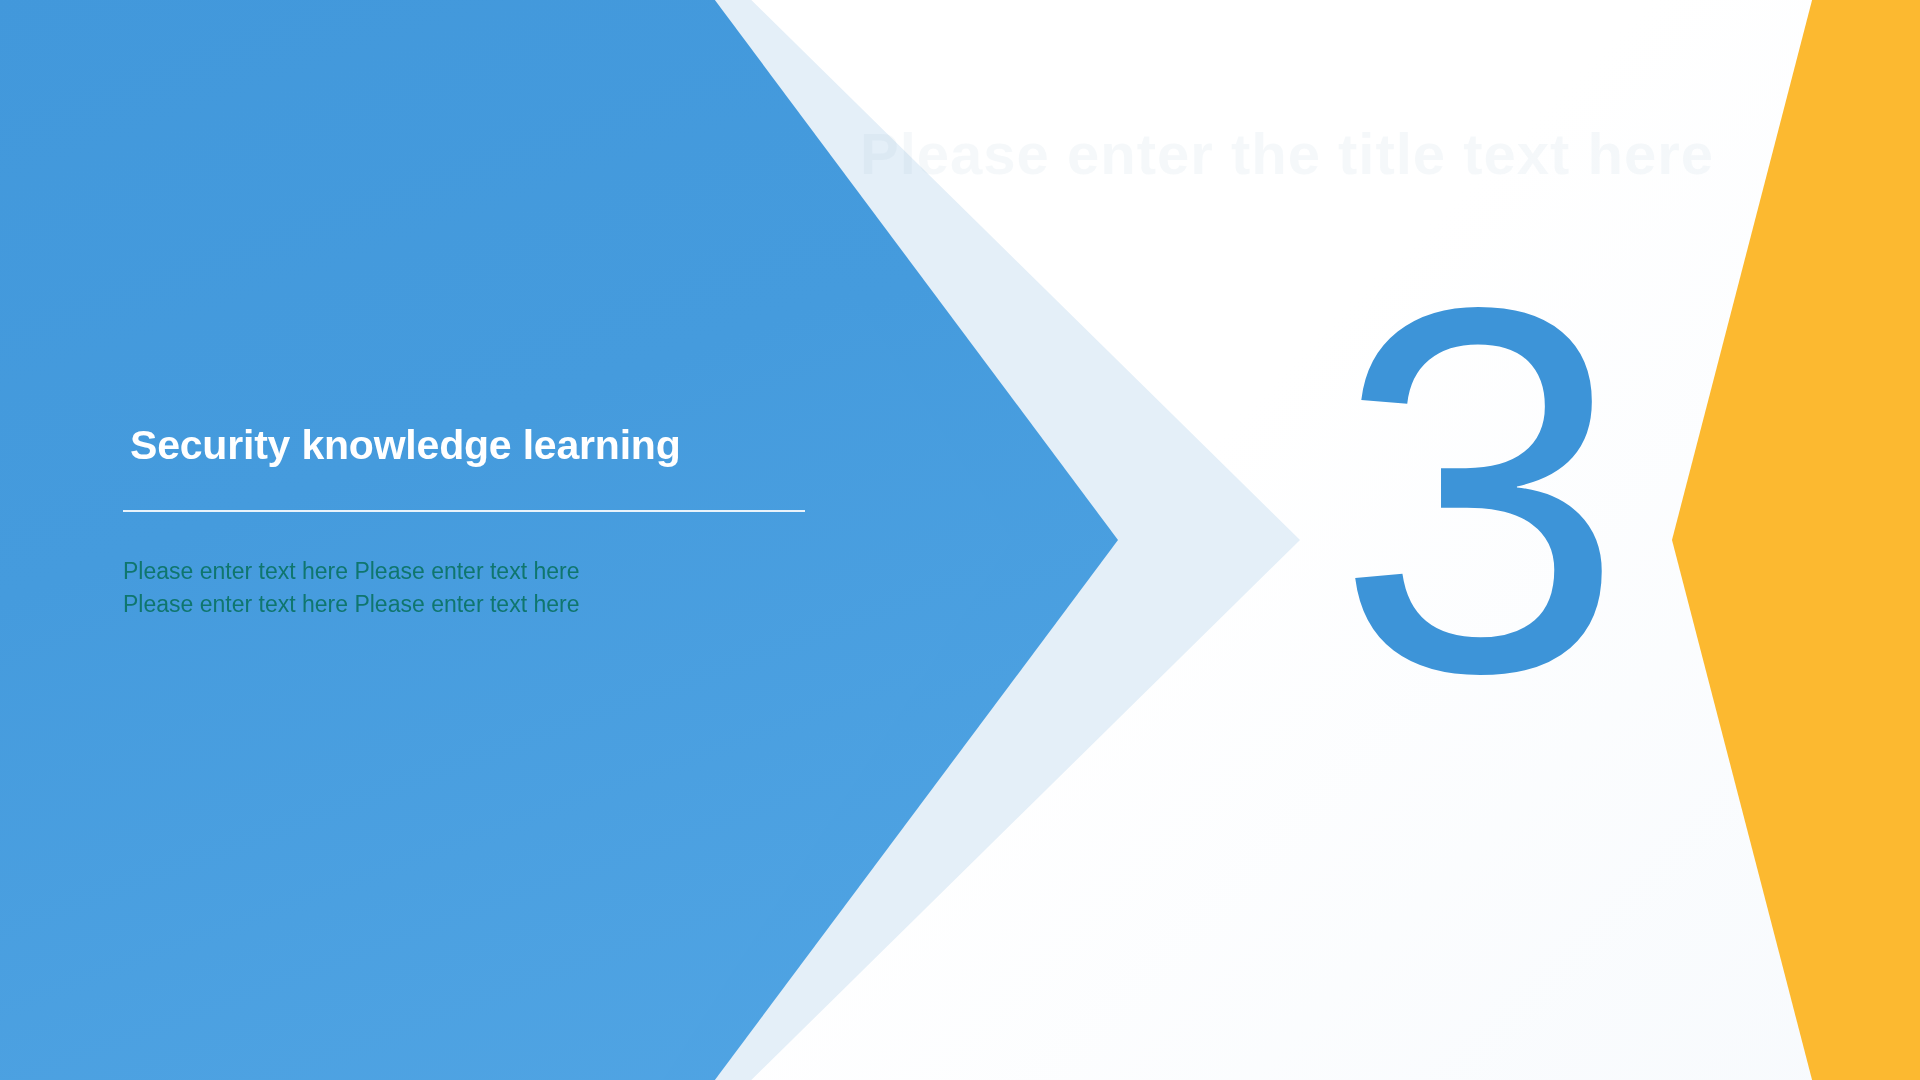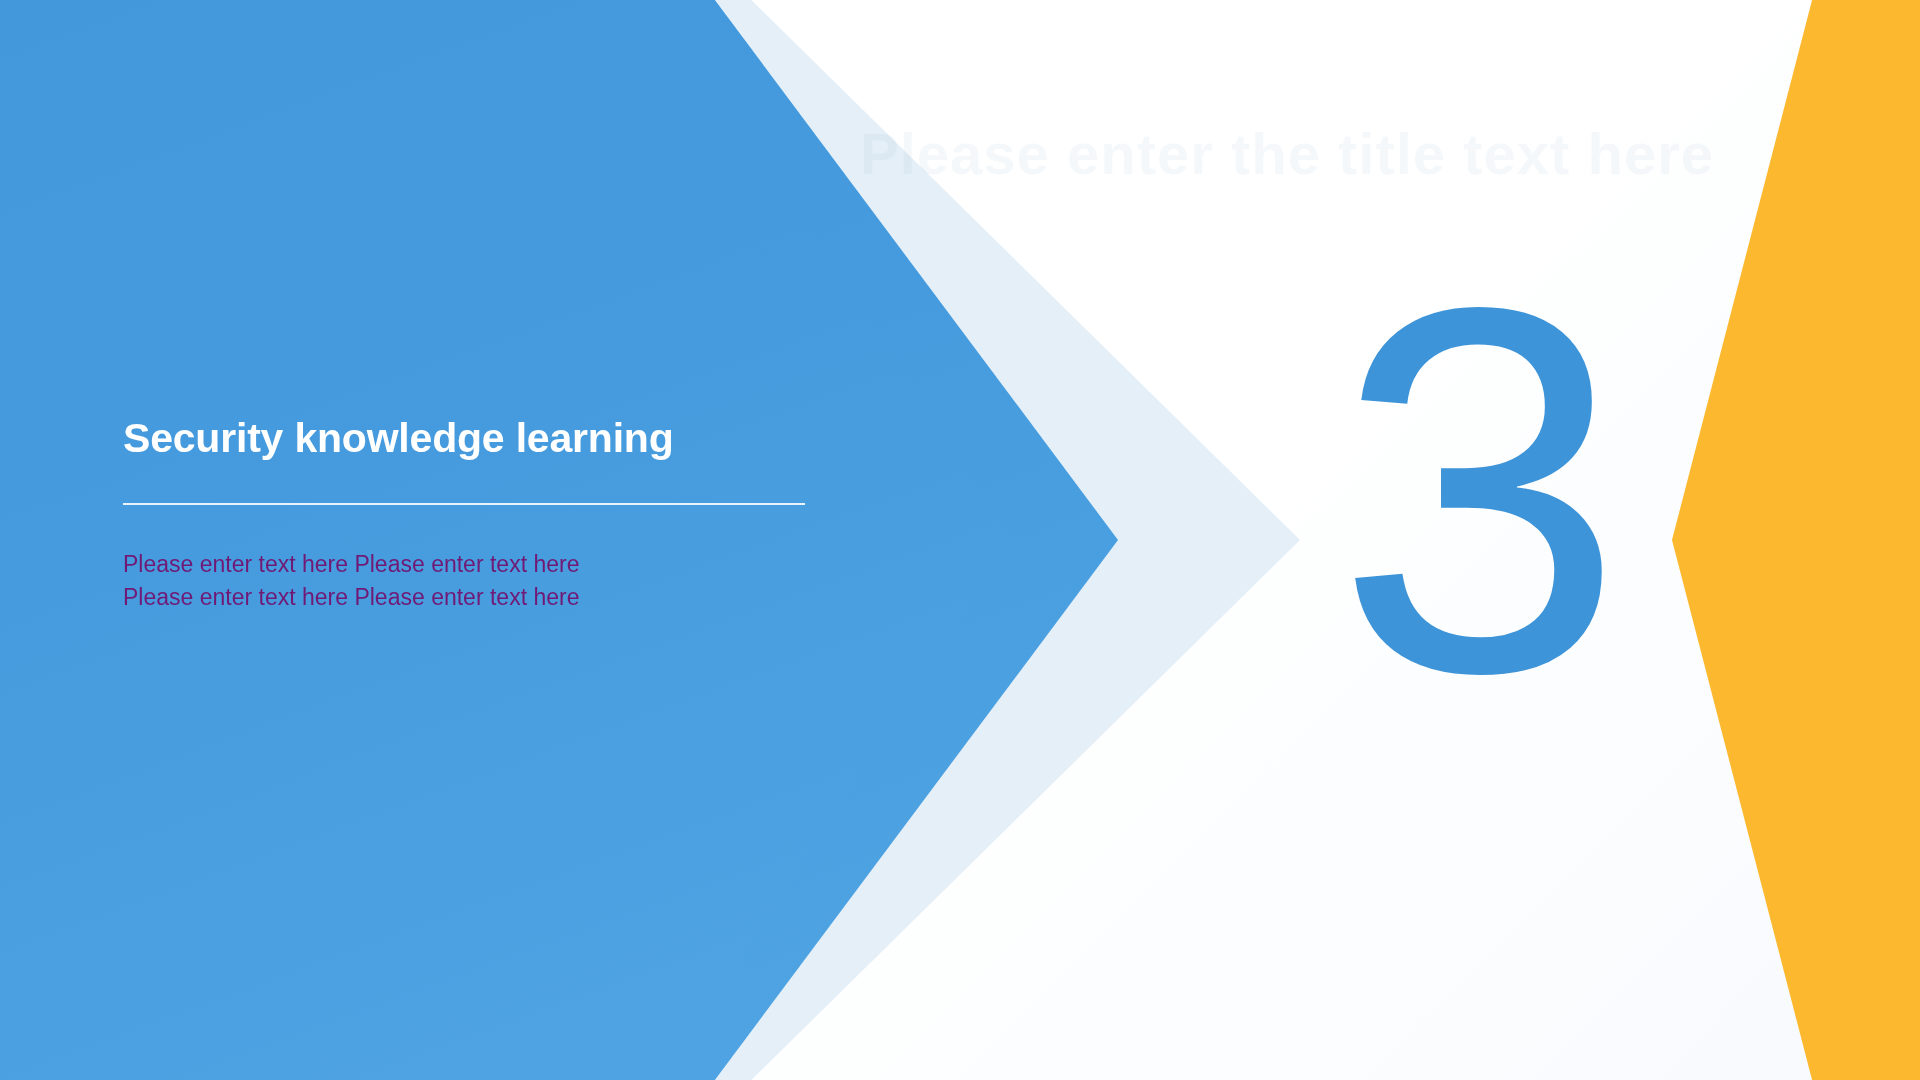--- a/index.html
+++ b/index.html
@@ -133,21 +133,21 @@
   
   .text-block {
     position: absolute;
     left: 123px;
     top: 412px;
     width: 700px;
     z-index: 5;
   }
 
   .heading {
-    margin: 0;
+    margin: 7px;
     font-family: "Liberation Sans", sans-serif;
     font-size: 41px;
     line-height: 52px;
     font-weight: 700;
     letter-spacing: -0.2px;
     color: #ffffff;
   }
 
   .divider {
     margin-top: 39px;
@@ -157,21 +157,21 @@
   }
 
   .body-copy {
     margin: 0;
     margin-top: 43px;
     width: 470px;
     font-family: "Liberation Sans", sans-serif;
     font-size: 23px;
     line-height: 33px;
     font-weight: 400;
-    color: #701a75;
+    color: #0f766e;
   }
 </style>
 </head>
 <body>
 
 <div id="slide">
 
   <div class="bg-wash"></div>
 
   <div class="chev-yellow"></div>

